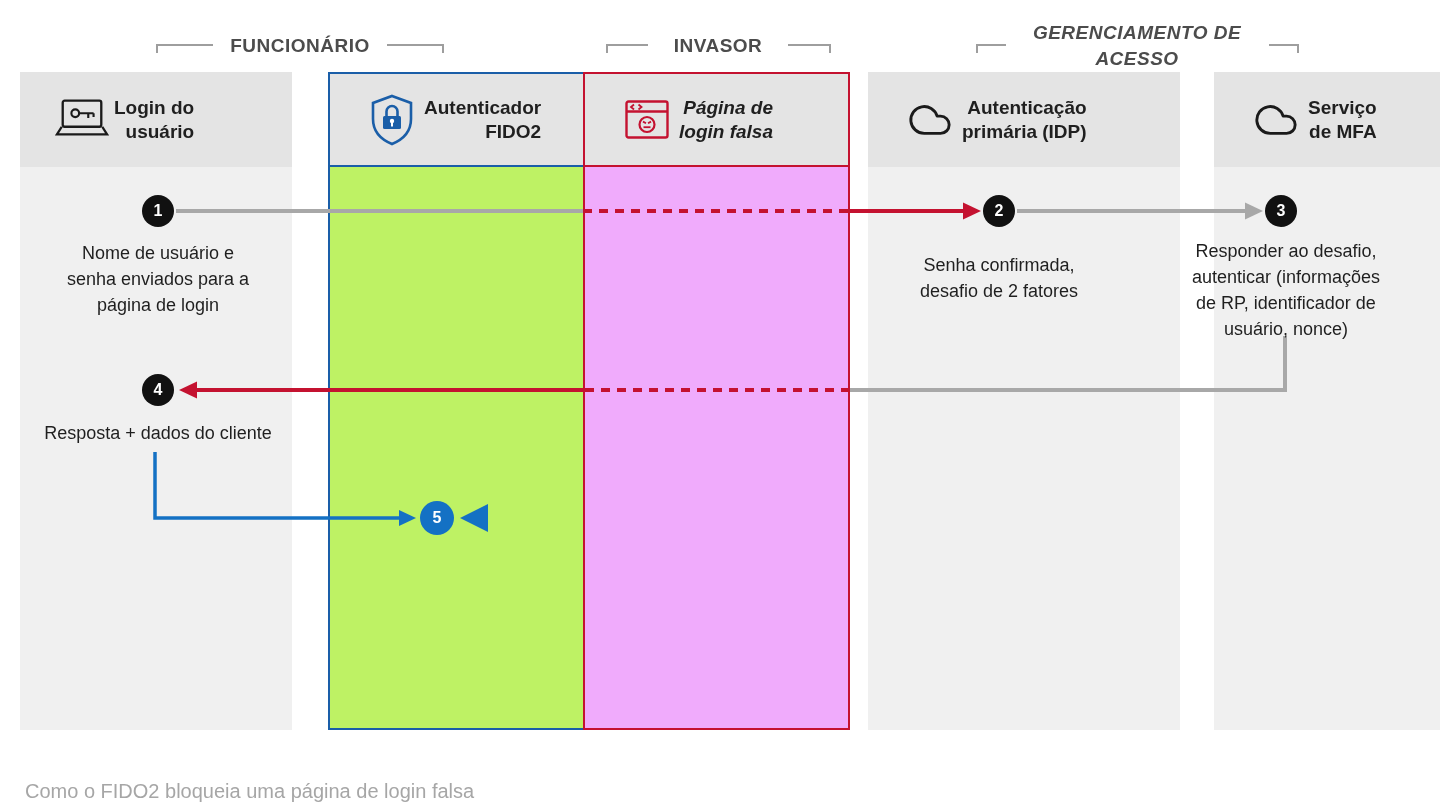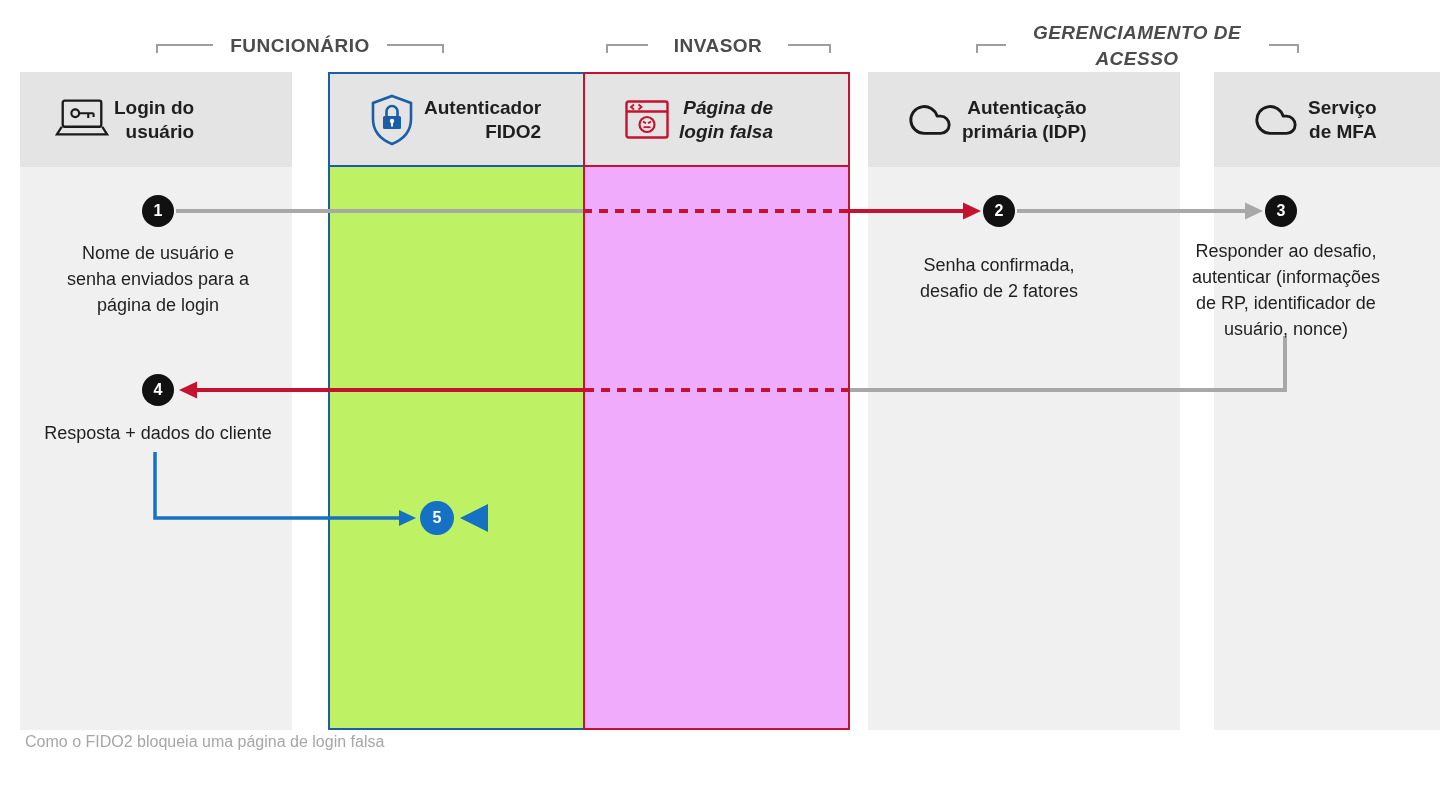--- a/index.html
+++ b/index.html
@@ -74,22 +74,22 @@
   .callout {
     position:absolute; z-index:6;
     left:486px; top:463px; width:326px;
     background:var(--blue-accent); color:#ffffff;
     font-size:17px; font-weight:bold; line-height:1.55;
     padding:14px 18px; white-space:pre-line;
   }
 
   
   .caption {
-    position:absolute; left:25px; top:733px; z-index:6;
-    font-size:16px; color:var(--caption-gray);
+    position:absolute; left:25px; top:780px; z-index:6;
+    font-size:20px; color:var(--caption-gray);
   }
   .logo { position:absolute; left:1268px; top:738px; z-index:6; }
   .logo-text { font-family:"Liberation Sans", sans-serif; font-weight:bold; font-size:31px; fill:var(--logo-navy); }
   .logo-arc { stroke:var(--logo-blue); stroke-width:3.5; fill:none; stroke-linecap:round; }
 </style>
 </head>
 <body>
 
 <div id="canvas">
 

